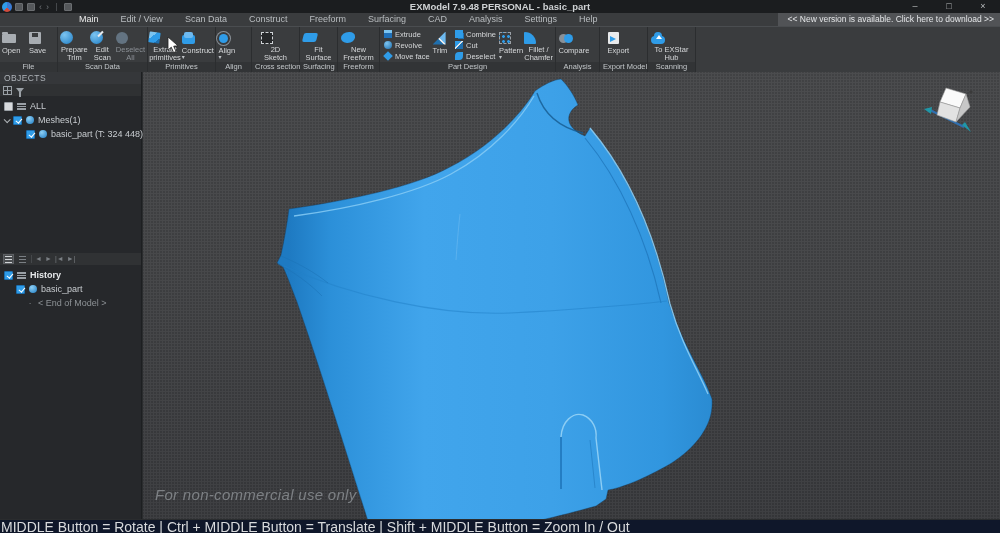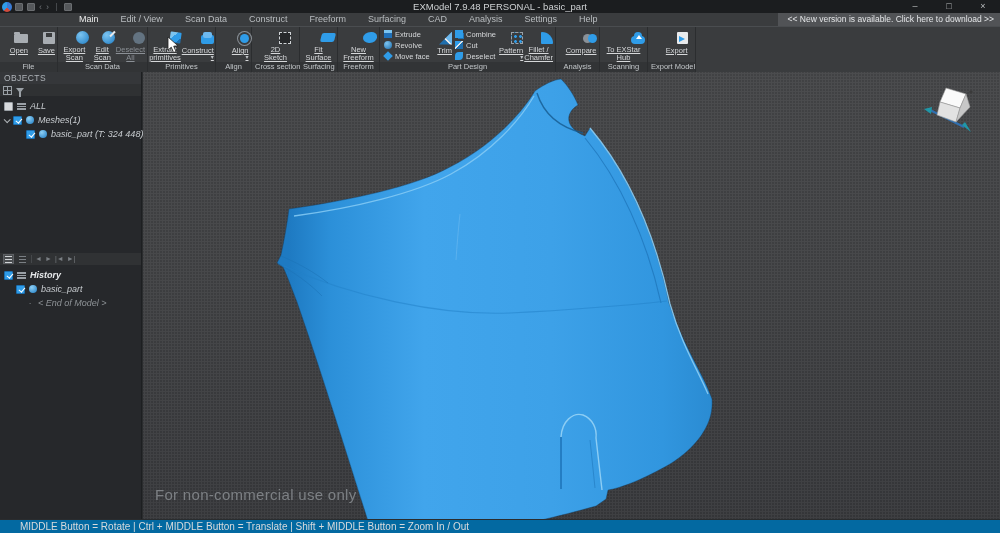--- a/index.html
+++ b/index.html
@@ -7,36 +7,36 @@
   body { font-family:"Liberation Sans", sans-serif; -webkit-font-smoothing:antialiased; }
   #app { position:relative; width:1000px; height:533px; background:#2a2c2e; overflow:hidden; }
 
   
   .titlebar { position:absolute; left:0; top:0; width:1000px; height:13px; background:#1b1d1f; display:flex; align-items:center; color:#c9ccce; font-size:9px; }
   .app-logo { width:10px; height:10px; margin:0 3px 0 2px; border-radius:50%; background:conic-gradient(#3a7bd5 0 40%, #d04b3c 40% 60%, #2f9ce8 60% 100%); }
   .qat { display:flex; align-items:center; gap:4px; }
   .qat-box { width:8px; height:8px; background:#55585b; border:1px solid #6a6d70; border-radius:1px; }
   .qat-arrow { color:#6f7377; font-size:9px; line-height:8px; }
   .qat-sep { width:1px; height:8px; background:#45484b; margin:0 3px; }
-  .title-text { position:absolute; left:0; right:0; text-align:center; font-size:9.5px; color:#cfd2d4; pointer-events:none; }
+  .title-text { position:absolute; left:0; right:0; text-align:center; font-size:9.5px; color:#cfd2d4; pointer-events:none;font-weight:bold; }
   .win-btns { margin-left:auto; display:flex; align-items:center; height:13px; }
   .win-btn { width:34px; height:13px; text-align:center; font-size:9px; line-height:13px; color:#b9bcbe; }
 
   
   .menubar { position:absolute; left:0; top:13px; width:1000px; height:13px; background:#3a3c3e; display:flex; align-items:center; padding-left:68px; }
   .menu-item { font-size:9px; color:#b9bdc0; padding:0 11px; line-height:13px;text-align:center; }
   .menu-item.active { color:#ececec; }
   .notify { position:absolute; right:0; top:0; height:13px; background:#515356; color:#e4e6e8; font-size:8.5px; line-height:13px; padding:0 6px 0 10px; }
 
   
   .ribbon { position:absolute; left:0; top:26px; width:1000px; height:46px; background:#3a3c3e; display:flex; border-top:1px solid #4a4d50; }
   .rgroup { display:flex; flex-direction:column; border-right:1px solid #2b2d2f; }
   .rbtns { height:35px; display:flex; align-items:stretch; justify-content:center; gap:1px; padding:1px 2px 0 2px; }
   .rlabel { height:10px; background:#323436; color:#c2c6c9; font-size:7.5px; text-align:center; line-height:10px; white-space:nowrap; padding:0 3px; }
-  .bigbtn { display:flex; flex-direction:column; align-items:flex-end; justify-content:flex-start; padding-top:2px; color:#d6d8da; font-size:7.5px; line-height:8px; text-align:center;text-decoration:underline; }
+  .bigbtn { display:flex; flex-direction:column; align-items:flex-start; justify-content:flex-start; padding-top:2px; color:#d6d8da; font-size:7.5px; line-height:8px; text-align:center; }
   .bigbtn .cap { margin-top:1px; white-space:pre-line; }
   .bigbtn.disabled { color:#8b9096; }
   .ddown { font-size:6px; color:#c0c4c8; line-height:5px; }
   .icwrap { height:16px; display:flex; align-items:center; justify-content:center; }
   .ministack { display:flex; flex-direction:column; justify-content:center; gap:2px; padding:0 2px; }
   .minibtn { display:flex; align-items:center; gap:3px; color:#d6d8da; font-size:7.5px; white-space:nowrap; }
 
   
   .ic-folder { width:14px; height:9px; background:#a8adb2; border-radius:1px; position:relative; }
   .ic-folder::before { content:''; position:absolute; left:0; top:-2px; width:6px; height:2px; background:#a8adb2; border-radius:1px 1px 0 0; }
@@ -70,21 +70,21 @@
   .mi-cut { background:linear-gradient(135deg,#2f9ce8 42%,#e8eaec 44% 54%,#1f6fae 56%); }
   .mi-intersect { border-radius:50% 0 50% 0; background:#2f9ce8; }
 
   
   .leftpanel { position:absolute; left:0; top:72px; width:142px; height:447px; background:#26282b; border-right:1px solid #1d1f21; }
   .panel-header { height:12px; background:#35373a; color:#aeb3b8; font-size:8.5px; line-height:12px; padding-left:4px; letter-spacing:.4px; }
   .panel-tools { height:12px; background:#2f3133; display:flex; align-items:center; gap:4px; padding-left:3px; }
   .ob-grid { width:9px; height:9px; border:1px solid #9aa0a6; background:linear-gradient(180deg,transparent 45%,#9aa0a6 45% 55%,transparent 55%),linear-gradient(90deg,transparent 45%,#9aa0a6 45% 55%,transparent 55%); }
   .ob-funnel { width:0; height:0; border-left:4px solid transparent; border-right:4px solid transparent; border-top:5px solid #9aa0a6; position:relative; }
   .ob-funnel::after { content:''; position:absolute; left:-1px; top:-1px; width:2px; height:5px; background:#9aa0a6; }
-  .tree { padding:3px 0 0 4px;font-style:italic; }
+  .tree { padding:3px 0 0 4px; }
   .trow { display:flex; align-items:center; height:14px; gap:4px; color:#c8ccd0; font-size:9px; white-space:nowrap; }
   .cb { width:9px; height:9px; flex:0 0 9px; background:#2f9ce8; border:1px solid #1b6fb0; border-radius:1px; position:relative; }
   .cb::after { content:''; position:absolute; left:2.5px; top:0.5px; width:2.5px; height:5px; border:solid #fff; border-width:0 1.5px 1.5px 0; transform:rotate(40deg); }
   .cb.light { background:#d7dadd; border-color:#9aa0a6; }
   .cb.light::after { display:none; }
   .dot { width:8px; height:8px; flex:0 0 8px; border-radius:50%; background:radial-gradient(circle at 35% 30%,#8fd0f5,#1f7dc4); }
   .chev { width:5px; height:5px; flex:0 0 5px; border-right:1.5px solid #aeb3b7; border-bottom:1.5px solid #aeb3b7; transform:rotate(45deg) translateY(-1px); }
   .layers-ic { width:9px; height:7px; flex:0 0 9px; background:linear-gradient(180deg,#9aa0a6 0 1.5px,transparent 1.5px 2.7px,#9aa0a6 2.7px 4.2px,transparent 4.2px 5.4px,#9aa0a6 5.4px 7px); }
   .qmark { color:#8d9296; font-size:8px; width:8px; flex:0 0 8px; text-align:center; }
   .indent1 { width:8px; flex:0 0 8px; } .indent2 { width:18px; flex:0 0 18px; }
@@ -95,26 +95,26 @@
   .hbars.dim { background:linear-gradient(180deg,#7a7f84 0 1.4px,transparent 1.4px 2.8px,#7a7f84 2.8px 4.2px,transparent 4.2px 5.6px,#7a7f84 5.6px 7px); }
   .h-sep { width:1px; height:8px; background:#45484b; }
   .h-arrow { color:#7a7f84; font-size:7px; line-height:10px; }
   .hist-row-title { color:#e8eaec; font-weight:bold; }
   .end-model { color:#8d9296; }
 
   
   .viewport { position:absolute; left:143px; top:72px; width:857px; height:447px; overflow:hidden;
       background:linear-gradient(180deg,#414244 0%, #3d3e40 45%, #343538 100%); }
   .viewport .dots { position:absolute; inset:0; background-image:radial-gradient(rgba(255,255,255,.05) 1px, transparent 1.2px); background-size:3px 3px; }
-  .watermark { position:absolute; left:12px; top:414px; font-size:15px; color:#84888c; opacity:.9; letter-spacing:.3px; }
+  .watermark { position:absolute; left:12px; top:414px; font-size:15px; color:#84888c; opacity:.9; letter-spacing:.3px;font-style:italic; }
   .modelsvg { position:absolute; left:0; top:0; }
   .viewcube { position:absolute; right:8px; top:8px; }
 
   
-  .statusbar { position:absolute; left:0; top:519px; width:1000px; height:14px; background:#0369a1; color:#d8dadc; font-size:10px; line-height:14px; padding-left:20px; border-top:1px solid #2a2c2e; }
+  .statusbar { position:absolute; left:0; top:519px; width:1000px; height:14px; background:#0f172a; color:#d8dadc; font-size:14px; line-height:14px; padding-left:1px; border-top:1px solid #2a2c2e; }
 
   .cursor { position:absolute; left:167px; top:36px; z-index:60; }
 </style>
 </head>
 <body>
 
 <div id="app">
 
   <div class="titlebar">
     <div class="app-logo"></div>
@@ -167,21 +167,21 @@
       </div>
       <div class="rlabel">File</div>
     </div>
 
     <div class="rgroup" style="width:90px">
       <div class="rbtns">
         <div class="bigbtn" style="width:30px">
           <div class="icwrap">
               <div class="ic-sphere"></div>
             </div>
-          <span class="cap">Export Scan</span>
+          <span class="cap">Prepare Trim</span>
         </div>
         <div class="bigbtn" style="width:26px">
           <div class="icwrap">
               <div class="ic-sphere edit"></div>
             </div>
           <span class="cap">Edit Scan</span>
         </div>
         <div class="bigbtn disabled" style="width:30px">
           <div class="icwrap">
               <div class="ic-graycircle"></div>
@@ -320,40 +320,40 @@
               <div class="ic-compare"></div>
             </div>
           <span class="cap">Compare</span>
         </div>
       </div>
       <div class="rlabel">Analysis</div>
     </div>
 
     <div class="rgroup" style="width:48px">
       <div class="rbtns">
+        <div class="bigbtn" style="width:32px">
+          <div class="icwrap">
+              <div class="ic-export"></div>
+            </div>
+          <span class="cap">Export</span>
+        </div>
+      </div>
+      <div class="rlabel">Export Model</div>
+    </div>
+
+    <div class="rgroup" style="width:48px">
+      <div class="rbtns">
         <div class="bigbtn" style="width:42px">
           <div class="icwrap">
               <div class="ic-hub"></div>
             </div>
           <span class="cap">To EXStar Hub</span>
         </div>
       </div>
       <div class="rlabel">Scanning</div>
-    </div>
-
-    <div class="rgroup" style="width:48px">
-      <div class="rbtns">
-        <div class="bigbtn" style="width:32px">
-          <div class="icwrap">
-              <div class="ic-export"></div>
-            </div>
-          <span class="cap">Export</span>
-        </div>
-      </div>
-      <div class="rlabel">Export Model</div>
     </div>
 
   </div>
 
   <svg class="cursor" width="12" height="18">
     <path d="M1,1 L1,14 L4.3,11.2 L6.6,16.6 L9,15.5 L6.7,10.2 L11,9.8 Z" fill="#fff" stroke="#222" stroke-width="0.8"></path>
   </svg>
 
   <div class="leftpanel">
     <div class="panel-header">OBJECTS</div>

